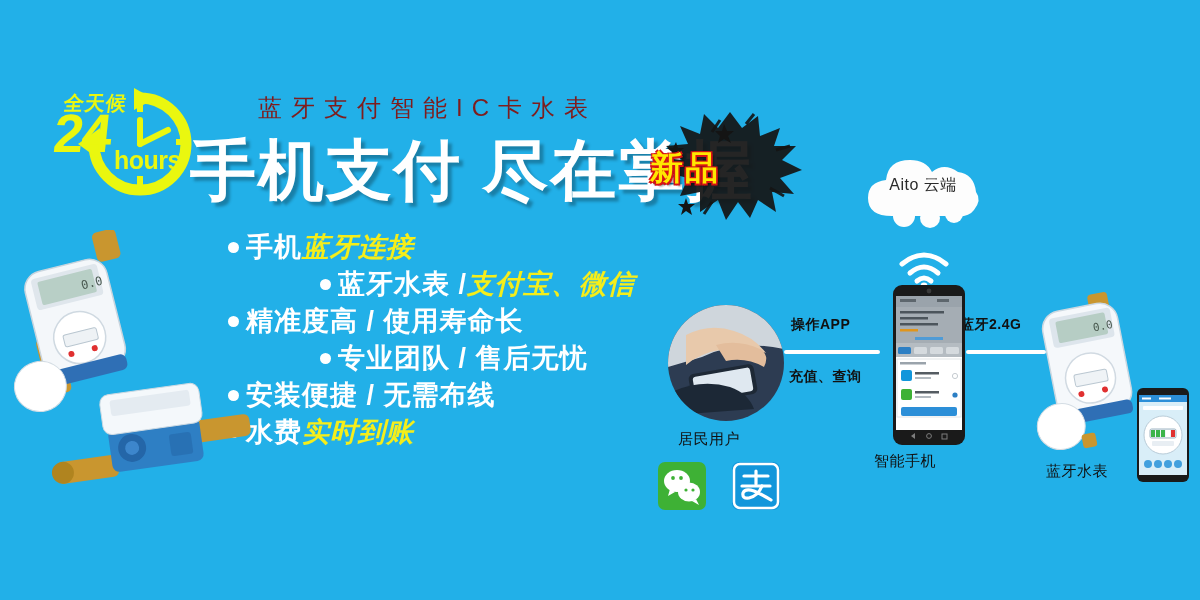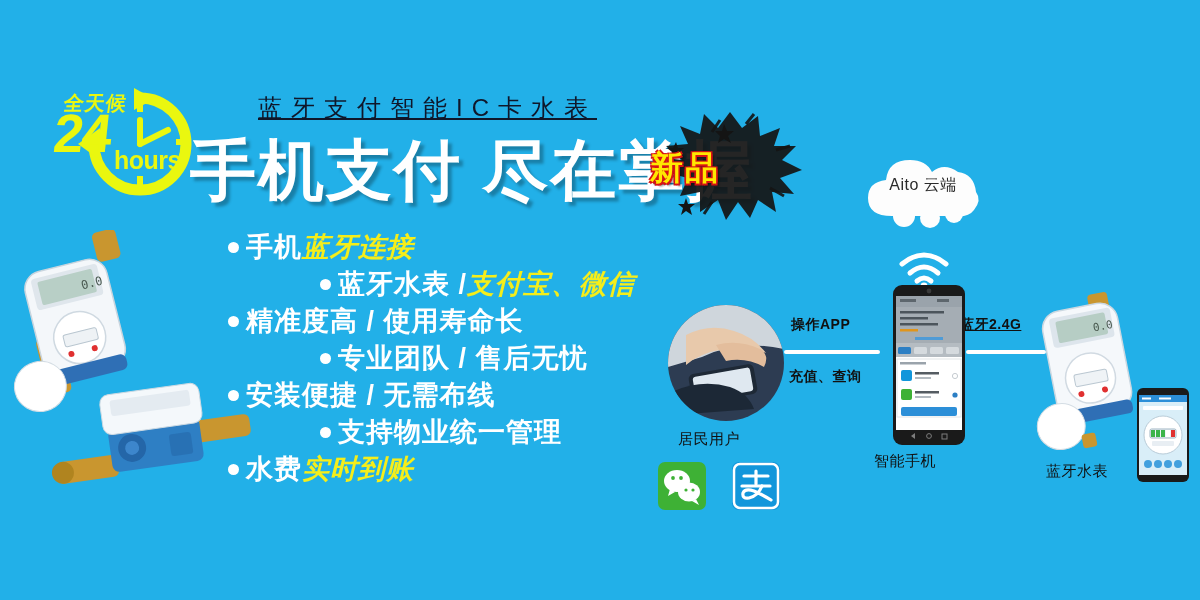--- a/index.html
+++ b/index.html
@@ -18,21 +18,21 @@
   #badge24 { position:absolute; left:48px; top:84px; width:150px; height:118px; }
   #badge24 svg { position:absolute; left:0; top:0; }
   .b24-txt { position:absolute; color:#eaf70f; font-weight:bold; white-space:nowrap; }
   #b24-cn  { left:16px; top:6px;  font-size:20px; letter-spacing:1px; transform:skewX(-8deg); }
   #b24-num { left:6px;  top:22px; font-size:54px; line-height:54px; letter-spacing:-2px; transform:skewX(-6deg); }
   #b24-hrs { left:66px; top:62px; font-size:25px; letter-spacing:-0.5px; }
 
   
   #subtitle {
     position:absolute; left:258px; top:92px;
-    font-size:24px; color:#0f172a; letter-spacing:9px; white-space:nowrap;text-decoration:underline;
+    font-size:24px; color:#7f1d1d; letter-spacing:9px; white-space:nowrap;
   }
   #headline {
     position:absolute; left:190px; top:126px;
     font-size:66px; font-weight:bold; color:#ffffff;
     letter-spacing:2px; white-space:nowrap;
     text-shadow:4px 4px 3px rgba(0,0,0,0.28);
   }
 
   
   #burst { position:absolute; left:650px; top:98px; width:160px; height:130px; }
@@ -78,21 +78,21 @@
   #cap-user  { left:678px; top:430px; }
   #cap-phone { left:874px; top:452px; }
   #cap-meter { left:1046px; top:462px; }
 
   .arrow-label {
     position:absolute; color:#111111; font-size:14px; font-weight:bold;
     white-space:nowrap; letter-spacing:0.5px;
   }
   #lbl-app    { left:791px; top:316px; }
   #lbl-pay    { left:789px; top:368px; }
-  #lbl-bt     { left:960px; top:316px;text-decoration:underline; }
+  #lbl-bt     { left:960px; top:316px; }
   .conn {
     position:absolute; height:4px; background:#ffffff; border-radius:2px;
   }
   #conn-left  { left:784px; top:350px; width:96px; }
   #conn-right { left:966px; top:350px; width:80px; }
 
   
   #cloud { position:absolute; left:858px; top:150px; width:130px; height:78px; }
   #cloud svg { position:absolute; left:0; top:0; }
   #cloud-label {
@@ -186,26 +186,20 @@
       <span></span>
     </div>
 
     <div class="bullet">
       <span class="dot"></span>
       <span>安装便捷 / 无需布线</span>
       <span class="hl"></span>
       <span></span>
     </div>
 
-    <div class="bullet indent">
-      <span class="dot"></span>
-      <span>支持物业统一管理</span>
-      <span class="hl"></span>
-      <span></span>
-    </div>
 
     <div class="bullet">
       <span class="dot"></span>
       <span>水费</span>
       <span class="hl">实时到账</span>
       <span></span>
     </div>
 
   </div>
 

